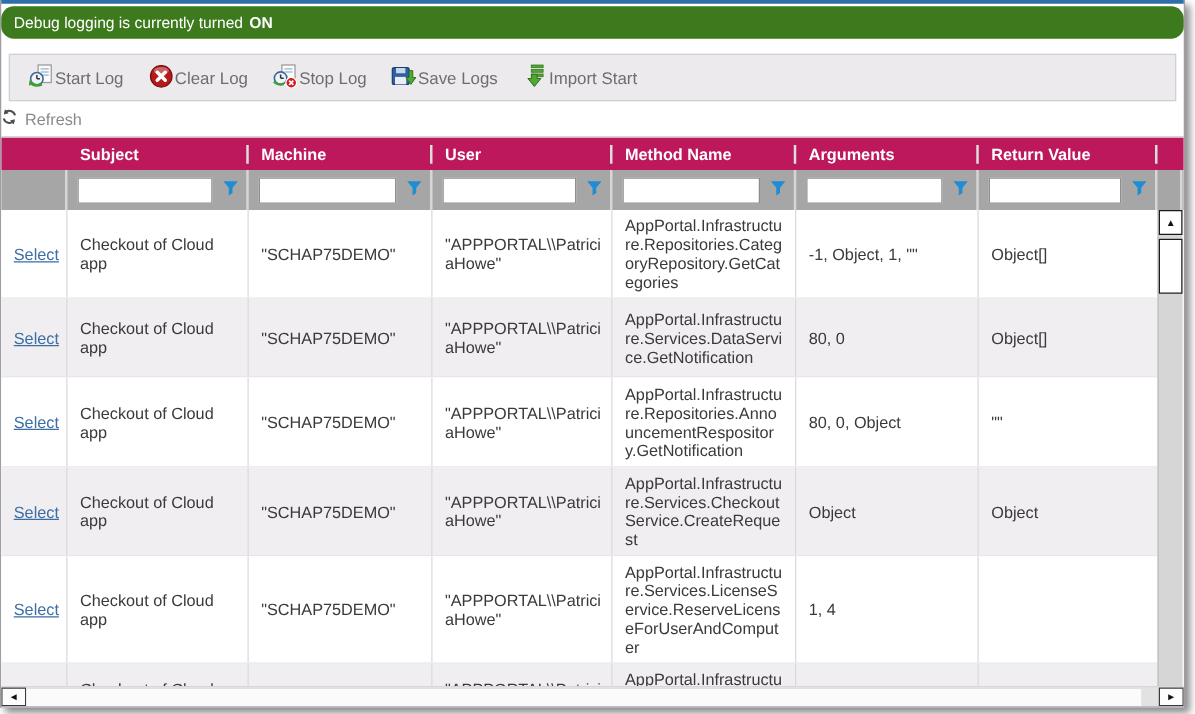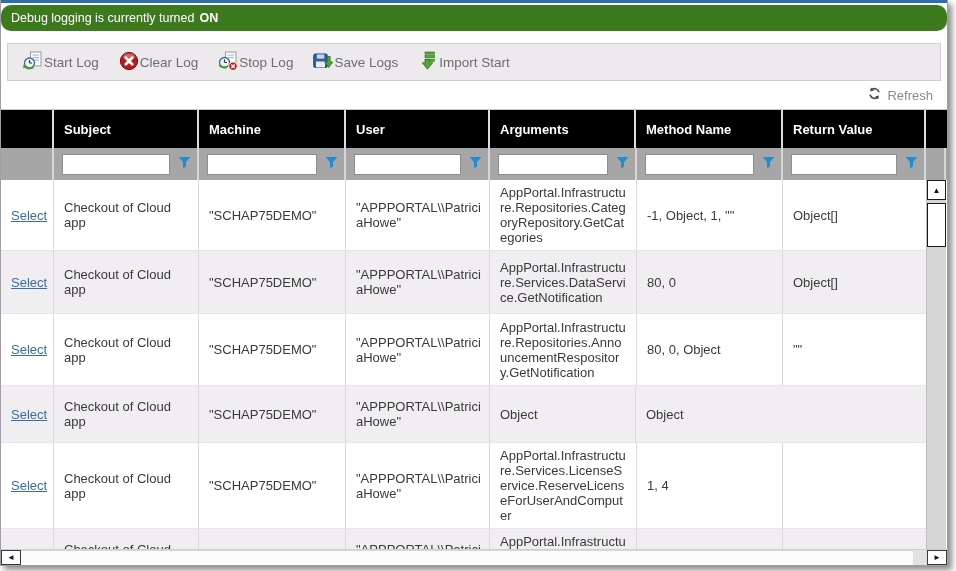--- a/index.html
+++ b/index.html
@@ -16,33 +16,33 @@
   .banner { height:26px; margin-top:2px; background:#3d7a1e; color:#fff;
     display:flex; align-items:center; padding-left:10px; font-size:12.5px; flex:none;border-radius:10px; }
   .banner-state { font-weight:bold; margin-left:5px; }
 
   .toolbar { margin:12px 6px 0 6px; height:38px; background:#eceaed;
     border:1px solid #d2ced4; display:flex; align-items:center; padding-left:8px; flex:none; }
   .tool-btn { display:flex; align-items:center; gap:1px; padding:0 13px 0 7px;
     color:#6e6e6e; font-size:13.5px; cursor:pointer; white-space:nowrap; }
   .tool-btn svg { flex:none; }
 
-  .refresh-bar { height:28px; display:flex; justify-content:flex-end; align-items:center;
+  .refresh-bar { height:28px; display:flex; align-items:center;
     gap:6px; padding-right:14px; color:#8a8a8a; font-size:13px; flex:none; }
   .refresh-btn { display:flex; align-items:center; gap:6px; cursor:pointer; }
 
   .grid { flex:1; display:flex; flex-direction:column; overflow:hidden;
     border-top:1px solid #c9c6cb; }
 
   
   .c0{width:53px;flex:none;} .c1{width:145px;flex:none;} .c2{width:147px;flex:none;}
   .c3{width:144px;flex:none;} .c4{width:147px;flex:none;} .c5{width:146px;flex:none;}
   .c6{width:143px;flex:none;} .ccorner{width:20px;flex:none;}
 
-  .grid-head { display:flex; background:#000000; height:38px; flex:none; }
+  .grid-head { display:flex; background:#be185d; height:26px; flex:none;align-items:center; }
   .hcell { color:#fff; font-weight:bold; font-size:13px; display:flex; align-items:center;
     padding-left:10px; border-right:2px solid #dcdcdc; }
   .hcell:last-child, .fcorner { border-right:none; }
 
   .filter-row { display:flex; background:#a6a6a6; height:32px; flex:none; }
   .fcell { display:flex; align-items:center; padding:0 5px 0 8px;
     border-right:2px solid #d6d6d6; }
   .fcell input { flex:1; min-width:0; height:21px; border:1px solid #8e8e8e;
     margin-right:6px; padding:0 4px; font-size:12px; background:#fff; }
   .funnel-btn { width:16px; height:16px; flex:none; display:flex; align-items:center;
@@ -169,22 +169,22 @@
     </div>
   </div>
 
   <div class="grid">
 
     <div class="grid-head">
       <div class="hcell c0"></div>
       <div class="hcell c1">Subject</div>
       <div class="hcell c2">Machine</div>
       <div class="hcell c3">User</div>
+      <div class="hcell c4">Method Name</div>
       <div class="hcell c5">Arguments</div>
-      <div class="hcell c4">Method Name</div>
       <div class="hcell c6">Return Value</div>
       <div class="hcell ccorner"></div>
     </div>
 
     <div class="filter-row">
       <div class="fcell c0"></div>
       <div class="fcell c1">
         <input style="">
         <button class="funnel-btn">
           <span><svg viewBox="0 0 14 14" width="13" height="13">
@@ -274,20 +274,21 @@
           <div class="cell c6">""</div>
         </div>
 
         <div class="row">
           <div class="cell c0">
               <a class="select-link">Select</a>
             </div>
           <div class="cell c1">Checkout of Cloud app</div>
           <div class="cell c2">"SCHAP75DEMO"</div>
           <div class="cell c3 brk">"APPPORTAL\\PatriciaHowe"</div>
+          <div class="cell c4 brk">AppPortal.Infrastructure.Services.CheckoutService.CreateRequest</div>
           <div class="cell c5">Object</div>
           <div class="cell c6">Object</div>
         </div>
 
         <div class="row">
           <div class="cell c0">
               <a class="select-link">Select</a>
             </div>
           <div class="cell c1">Checkout of Cloud app</div>
           <div class="cell c2">"SCHAP75DEMO"</div>

